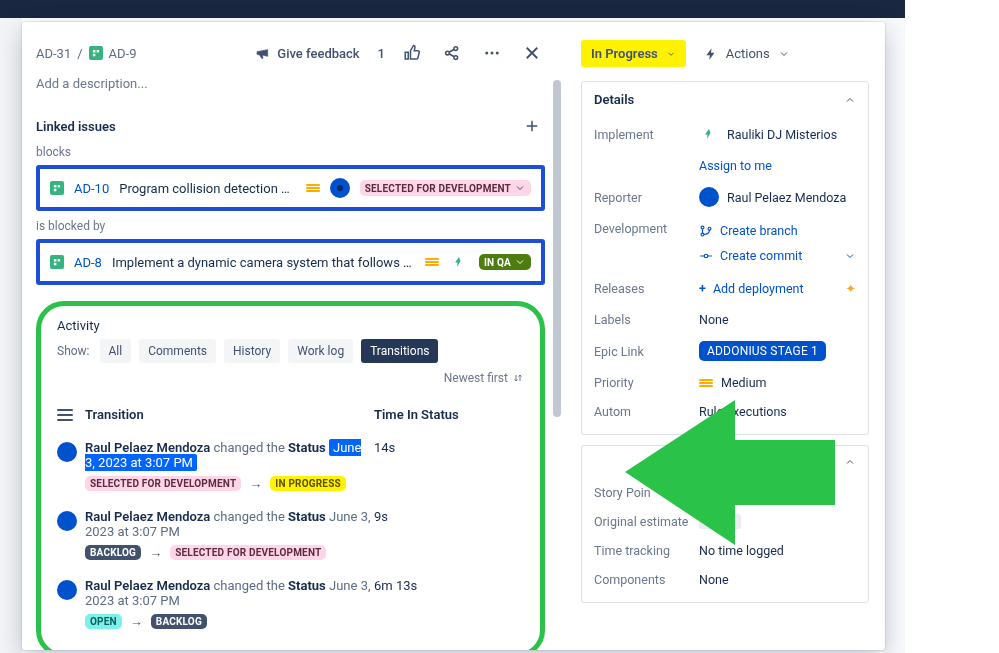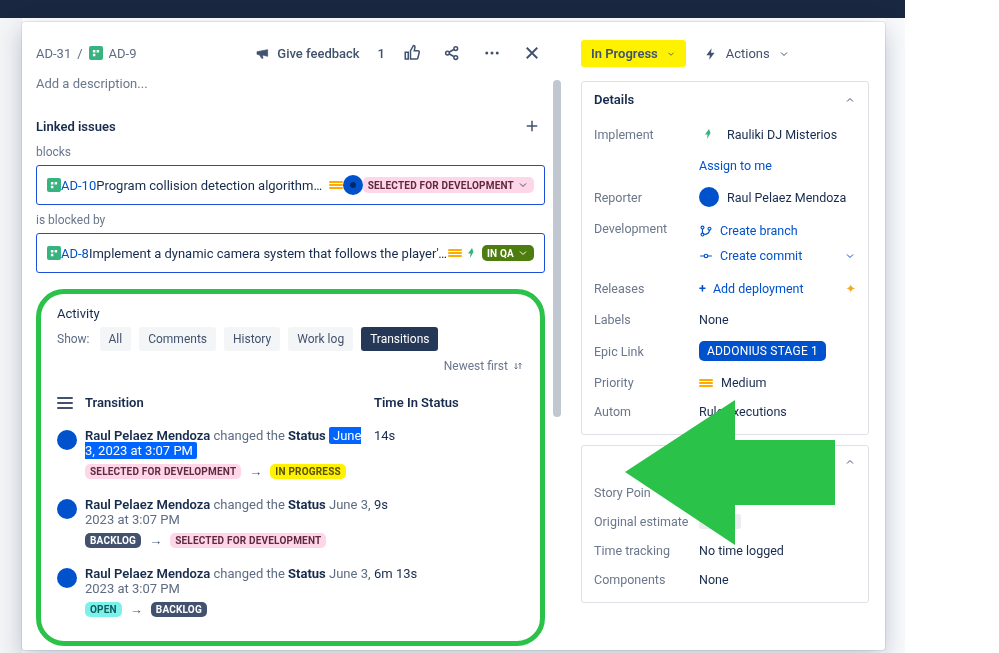--- a/index.html
+++ b/index.html
@@ -38,21 +38,21 @@
   .feedback-link svg { width:16px; height:16px; fill:#42526E; stroke:#42526E; }
   .watch-count { display:flex; align-items:center; gap:4px; color:#42526E; font-weight:500; }
 
   
   .desc-placeholder { color:#6b778c; margin:10px 0 22px 0; font-size:13px; cursor:text; }
 
   
   .section-head { font-size:13px; font-weight:600; color:#172b4d; margin:4px 0 6px 0; display:flex; align-items:center; justify-content:space-between;}
   .add-plus { cursor:pointer; color:#42526E; }
   .link-group-label { font-size:12px; color:#6b778c; margin:6px 0; }
-  .linked-card { border:1px solid #1d4ed8; border-radius:3px; padding:9px 10px; display:flex; align-items:center; font-size:13px; margin-bottom:8px;}
+  .linked-card { border:4px solid #1d4ed8; border-radius:3px; padding:9px 10px; display:flex; align-items:center; gap:10px; font-size:13px; margin-bottom:8px;}
   .link-key { color:#0052CC; font-size:13px; text-decoration:none; }
   .link-summary { flex:1; color:#172b4d; white-space:nowrap; overflow:hidden; text-overflow:ellipsis;}
   .prio-med { width:14px; height:14px; display:flex; flex-direction:column; justify-content:center; gap:1px; }
   .prio-med span { height:2px; background:#FFAB00; border-radius:1px;}
   .avatar { width:20px; height:20px; border-radius:50%; background:#0052cc; display:inline-flex; align-items:center;justify-content:center; overflow:hidden;}
   .avatar svg { width:12px; height:12px; fill:#fff;}
   .avatar.epic { background:#fff; border:none;}
   .lozenge { font-size:10px; font-weight:700; letter-spacing:.2px; padding:2px 5px; border-radius:5px; display:inline-flex; align-items:center; gap:3px; text-transform:uppercase;}
   .loz-pink { background:#ffd6e7; color:#5e2a3f;}
   .loz-blue { background:#4d7c0f; color:#fff;}

